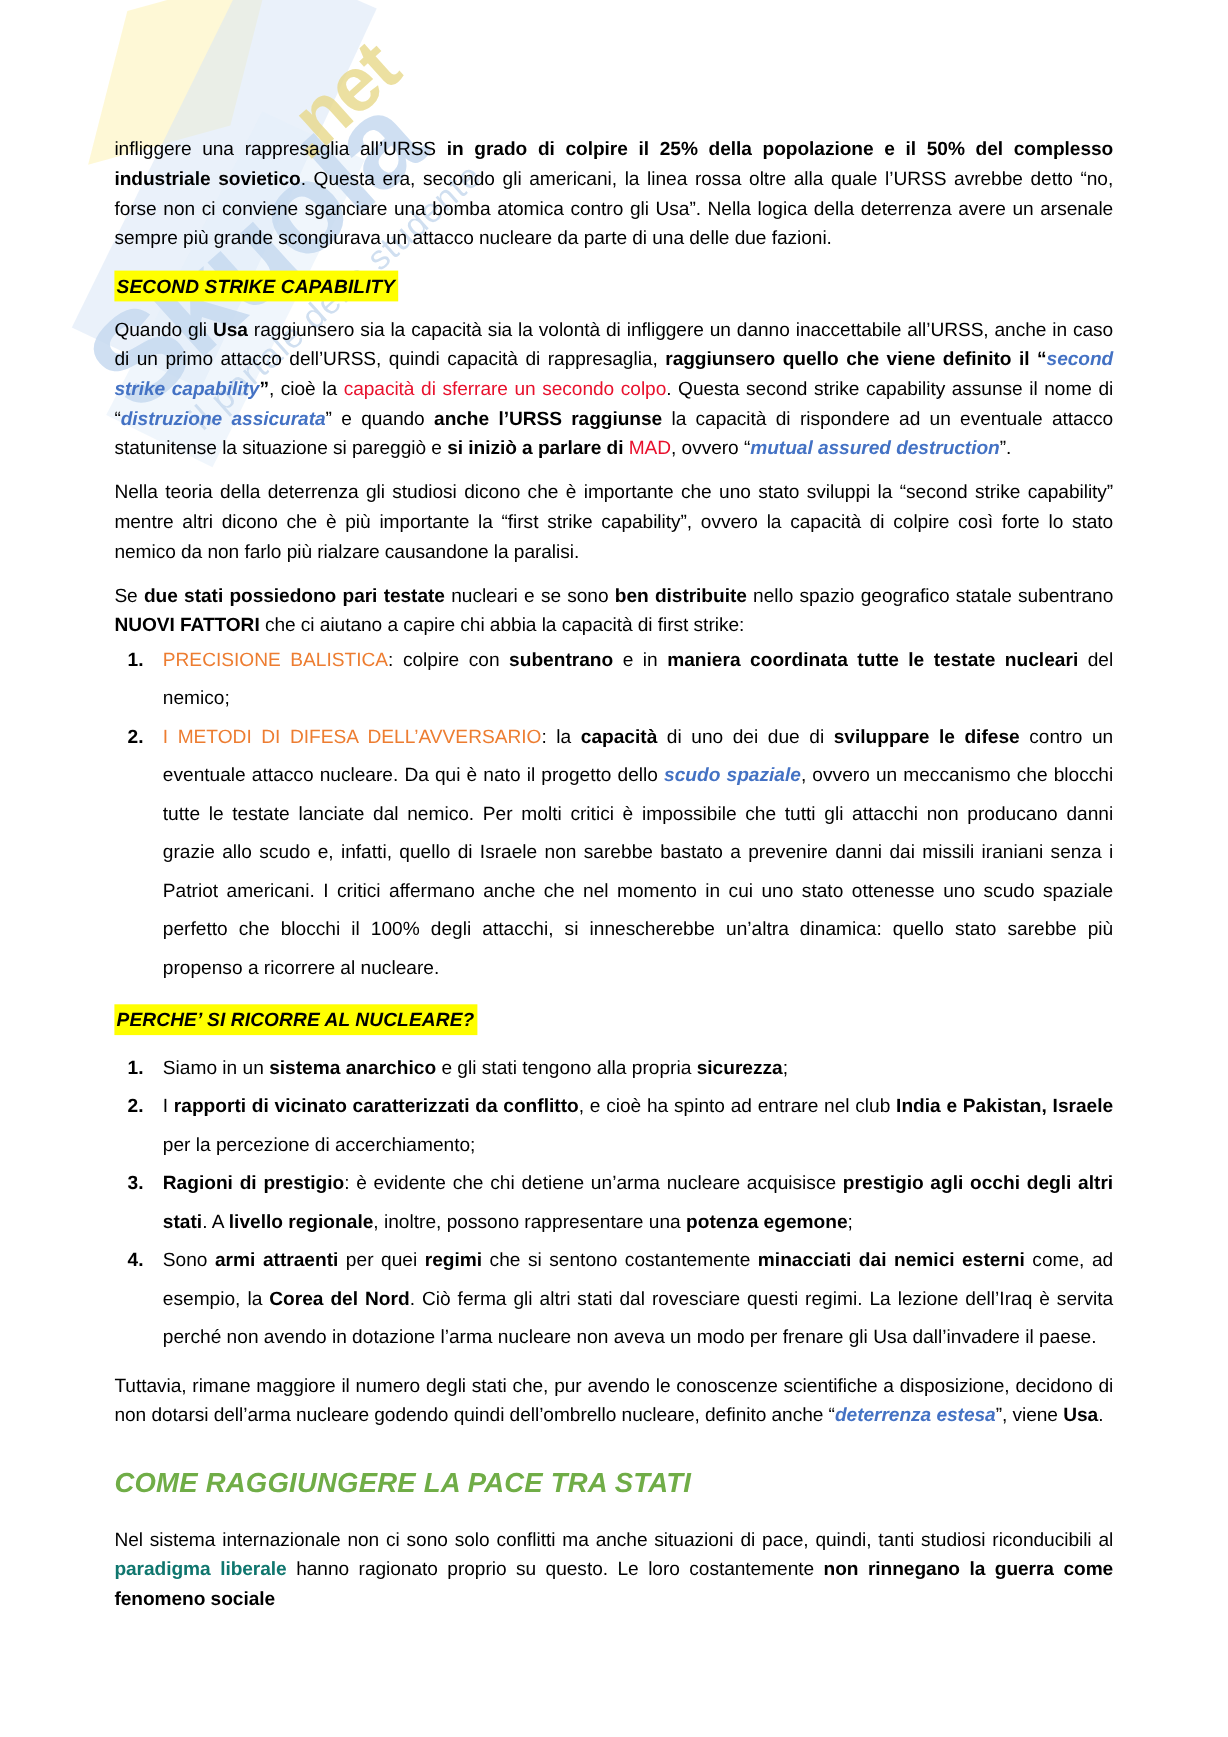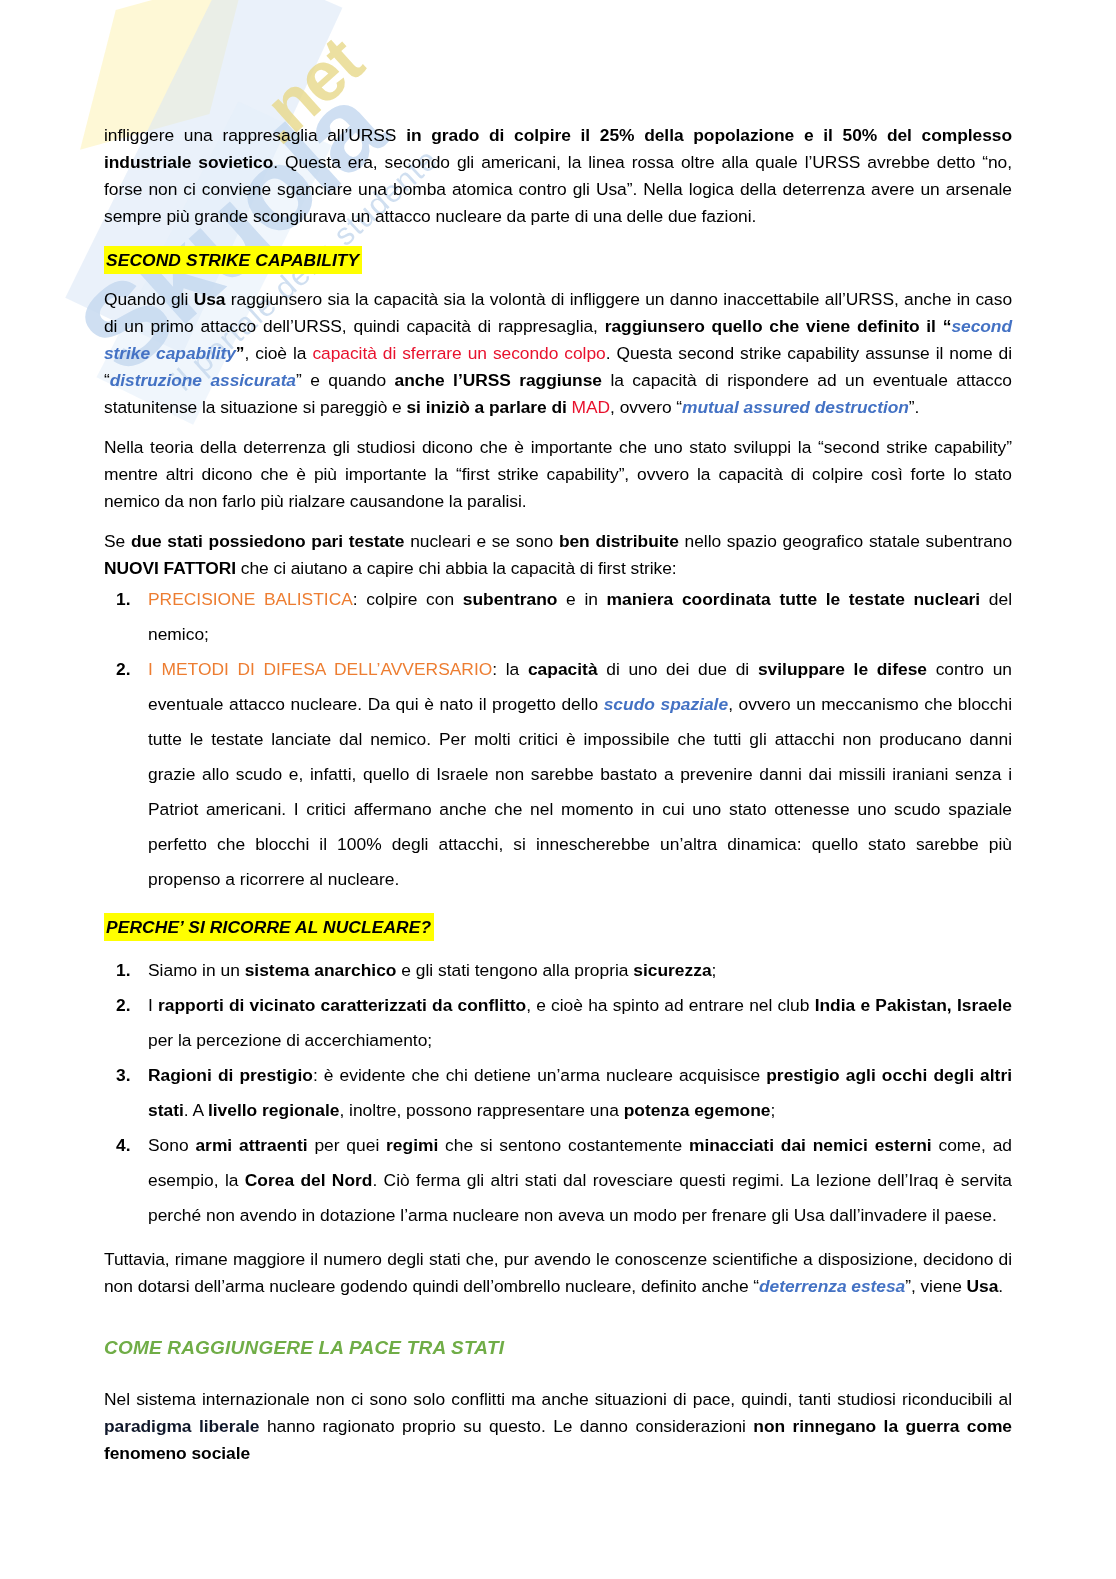--- a/index.html
+++ b/index.html
@@ -58,21 +58,21 @@
     line-height: 26px;
     padding: 1px 3px 1px 2px;
     letter-spacing: 0.1px;
   }
   .heading-wrap { margin-top: 16px; margin-bottom: 12px; }
 
   .h-green {
     color: #70AD47;
     font-weight: bold;
     font-style: italic;
-    font-size: 19px;
+    font-size: 25px;
     line-height: 36px;
     letter-spacing: 0.2px;
     margin-top: 30px;
     margin-bottom: 20px;
   }
 
   ol.numlist {
     list-style: none;
     margin: 0;
     padding: 0;
@@ -96,21 +96,21 @@
   }
 
   b, .b { font-weight: bold; }
   .blue-i {
     color: #4472C4;
     font-style: italic;
     font-weight: bold;
   }
   .red-b { color: #E8112D; font-weight: normal; }
   .orange-b { color: #ED7D31; font-weight: normal; }
-  .green-b { color: #0f172a; font-weight: bold; }
+  .green-b { color: #0f766e; font-weight: bold; }
 </style>
 </head>
 <body>
 
 <div class="page">
 
   <div class="watermark">
     <svg class="wm-svg" viewBox="0 0 520 460" xmlns="http://www.w3.org/2000/svg">
       <g transform="rotate(-42 260 230)">
         <polygon points="300,-30 420,30 300,110 180,50" fill="#FDF6C8" opacity="0.75"></polygon>
@@ -162,16 +162,16 @@
       </li>
       <li>
         <span class="num">4.</span><span>Sono </span><b>armi attraenti</b><span> per quei </span><b>regimi</b><span> che si sentono costantemente </span><b>minacciati dai nemici esterni</b><span> come, ad esempio, la </span><b>Corea del Nord</b><span>. Ciò ferma gli altri stati dal rovesciare questi regimi. La lezione dell’Iraq è servita perché non avendo in dotazione l’arma nucleare non aveva un modo per frenare gli Usa dall’invadere il paese.</span>
       </li>
     </ol>
 
     <p class="para spaced"><span>Tuttavia, rimane maggiore il numero degli stati che, pur avendo le conoscenze scientifiche a disposizione, decidono di non dotarsi dell’arma nucleare godendo quindi dell’ombrello nucleare, definito anche “</span><span class="blue-i">deterrenza estesa</span><span>”, viene </span><b>Usa</b><span>.</span></p>
 
     <div class="h-green">COME RAGGIUNGERE LA PACE TRA STATI</div>
 
-    <p class="para"><span>Nel sistema internazionale non ci sono solo conflitti ma anche situazioni di pace, quindi, tanti studiosi riconducibili al </span><span class="green-b">paradigma liberale</span><span> hanno ragionato proprio su questo. Le danno considerazioni </span><b>non rinnegano la guerra come fenomeno sociale</b></p>
+    <p class="para"><span>Nel sistema internazionale non ci sono solo conflitti ma anche situazioni di pace, quindi, tanti studiosi riconducibili al </span><span class="green-b">paradigma liberale</span><span> hanno ragionato proprio su questo. Le loro costantemente </span><b>non rinnegano la guerra come fenomeno sociale</b></p>
 
   </div>
 </div>
 
 </body></html>

